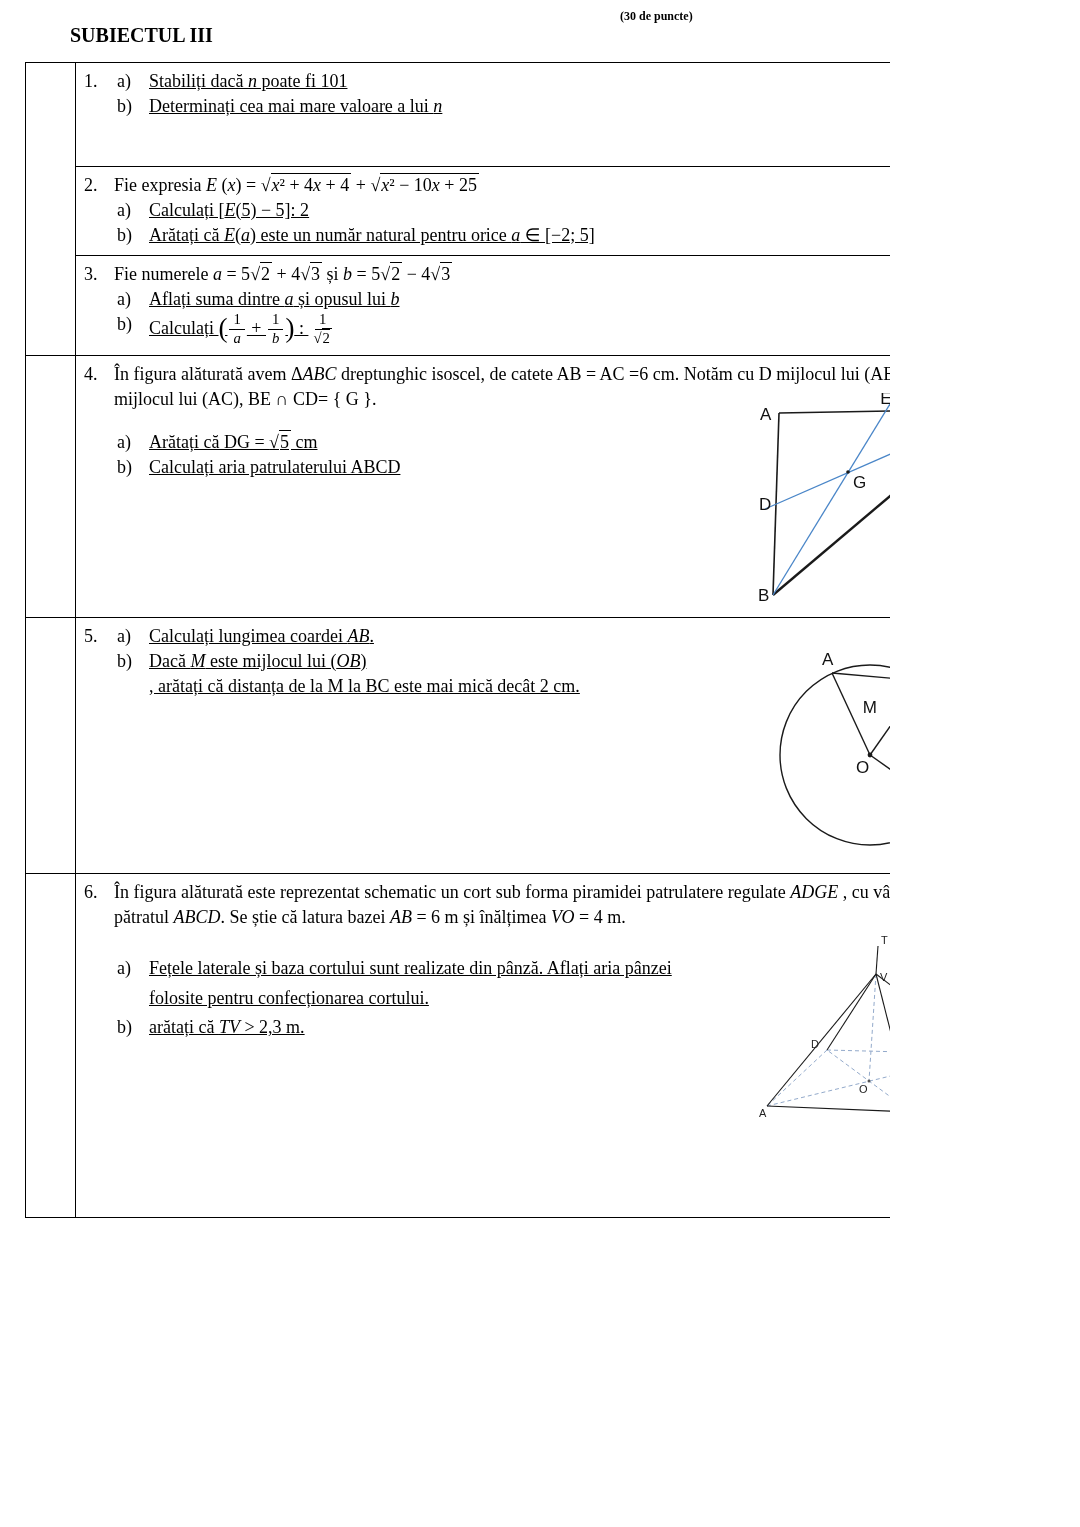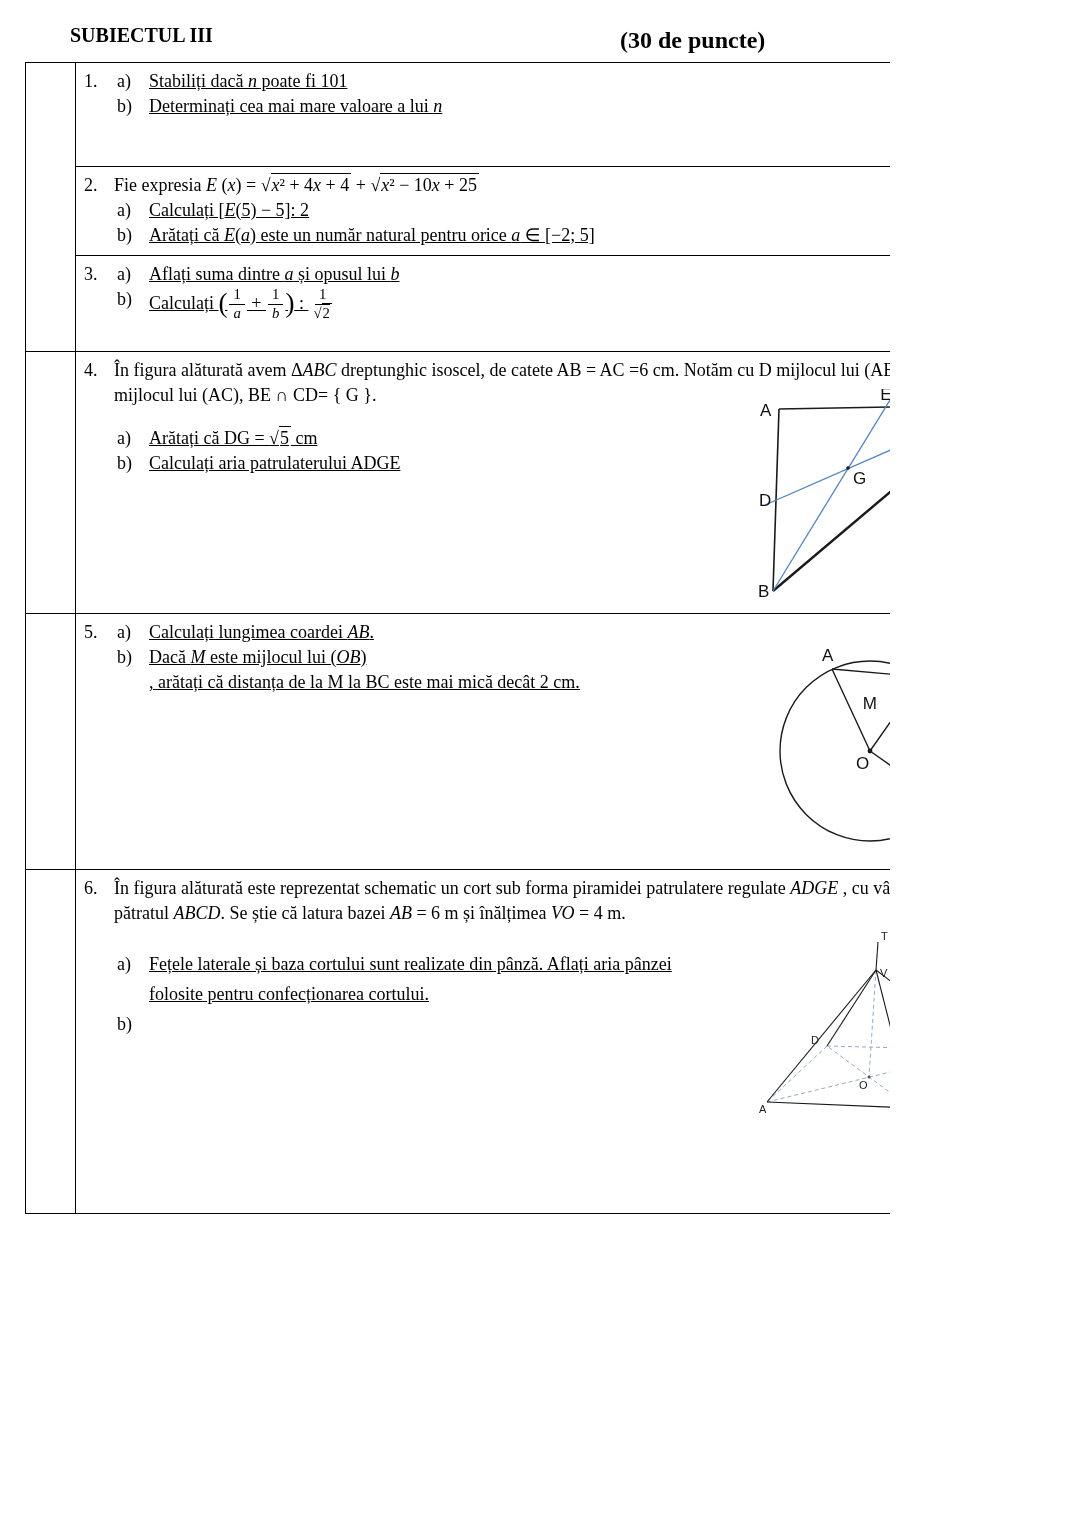--- a/index.html
+++ b/index.html
@@ -10,21 +10,21 @@
     min-height: 1527px;
     background: #ffffff;
     font-family: "Liberation Serif", serif;
     font-size: 18px;
     color: #000;
     line-height: 1.38;
     overflow: hidden;
   }
   .header { position: relative; height: 62px; }
   .title   { position:absolute; left:70px;  top:22px; font-weight:bold; font-size:20px; }
-  .points  { position:absolute; left:620px; top:24px; font-weight:bold; font-size:24px; }
+  .points  { position:absolute; left:620px; top:8px; font-weight:bold; font-size:12px; }
 
   .exam-table {
     position:absolute; left:25px; top:62px; width:1029px;
     display:grid; grid-template-columns:50px 1fr;
     border:1.5px solid #000;
   }
   .score-cell { grid-column:1; border-right:1.5px solid #000; border-bottom:1.5px solid #000; }
   .s13 { grid-row:1 / span 3; }
   .s4 { grid-row:4; } .s5 { grid-row:5; } .s6 { grid-row:6; border-bottom:none; }
 
@@ -115,20 +115,21 @@
             <div class="itext">Arătați că <i>E</i>(<i>a</i>) este un număr natural pentru orice <i>a</i> ∈ [−2; 5]</div>
           </div>
         </div>
       </div>
     </div>
 
     <div class="prob p3">
       <div class="prow">
         <span class="pnum">3.</span>
         <div class="pbody">
+          <div class="intro">Fie numerele <i>a</i> = 5<span class="sq">√<span class="rad">2</span></span> + 4<span class="sq">√<span class="rad">3</span></span> și <i>b</i> = 5<span class="sq">√<span class="rad">2</span></span> − 4<span class="sq">√<span class="rad">3</span></span></div>
           <div class="item">
             <span class="ilabel">a)</span>
             <div class="itext">Aflați suma dintre <i>a</i> și opusul lui <i>b</i></div>
           </div>
           <div class="item">
             <span class="ilabel">b)</span>
             <div class="itext">Calculați <span class="bp">(</span><span class="frac">
                   <span class="ft">1</span>
                   <span class="fb"><i>a</i></span>
                 </span> + <span class="frac">
@@ -150,21 +151,21 @@
         <span class="pnum">4.</span>
         <div class="pbody">
           <div class="intro">În figura alăturată avem Δ<i>ABC</i> dreptunghic isoscel, de catete AB = AC =6 cm. Notăm cu D mijlocul lui (AB) și cu E mijlocul lui (AC), BE ∩ CD= { G }.</div>
           <div class="gap18"></div>
           <div class="item">
             <span class="ilabel">a)</span>
             <div class="itext">Arătați că DG = <span class="sq">√<span class="rad">5</span></span> cm</div>
           </div>
           <div class="item">
             <span class="ilabel">b)</span>
-            <div class="itext">Calculați aria patrulaterului ADGE</div>
+            <div class="itext">Calculați aria patrulaterului ABCD</div>
           </div>
         </div>
       </div>
       <svg class="fig fig4" width="252" height="214" viewBox="0 0 252 214">
         <line class="ln-k" x1="22" y1="20" x2="236" y2="16"></line>
         <line class="ln-k" x1="22" y1="20" x2="16" y2="202"></line>
         <line class="ln-kt" x1="16" y1="202" x2="236" y2="16"></line>
         <line class="ln-b" x1="16" y1="202" x2="136" y2="6"></line>
         <line class="ln-b" x1="236" y1="16" x2="8" y2="116"></line>
         <circle cx="91" cy="79" r="1.8" fill="#1a1a1a"></circle>
@@ -225,20 +226,21 @@
           <div class="item">
             <span class="ilabel">a)</span>
             <div class="itext">
               <div>Fețele laterale și baza cortului sunt realizate din pânză. Aflați aria pânzei</div>
               <div>folosite pentru confecționarea cortului.</div>
             </div>
           </div>
           <div class="item">
             <span class="ilabel">b)</span>
             <div class="itext">
+              <div>arătați că <i>TV</i> &gt; 2,3 m.</div>
             </div>
           </div>
         </div>
       </div>
       <svg class="fig fig6" width="235" height="205" viewBox="0 0 235 205">
         <line class="ln-d6" x1="68" y1="116" x2="8" y2="172"></line>
         <line class="ln-d6" x1="68" y1="116" x2="222" y2="120"></line>
         <line class="ln-d6" x1="8" y1="172" x2="222" y2="120"></line>
         <line class="ln-d6" x1="152" y1="178" x2="68" y2="116"></line>
         <line class="ln-d6" x1="117" y1="40" x2="110" y2="147"></line>

